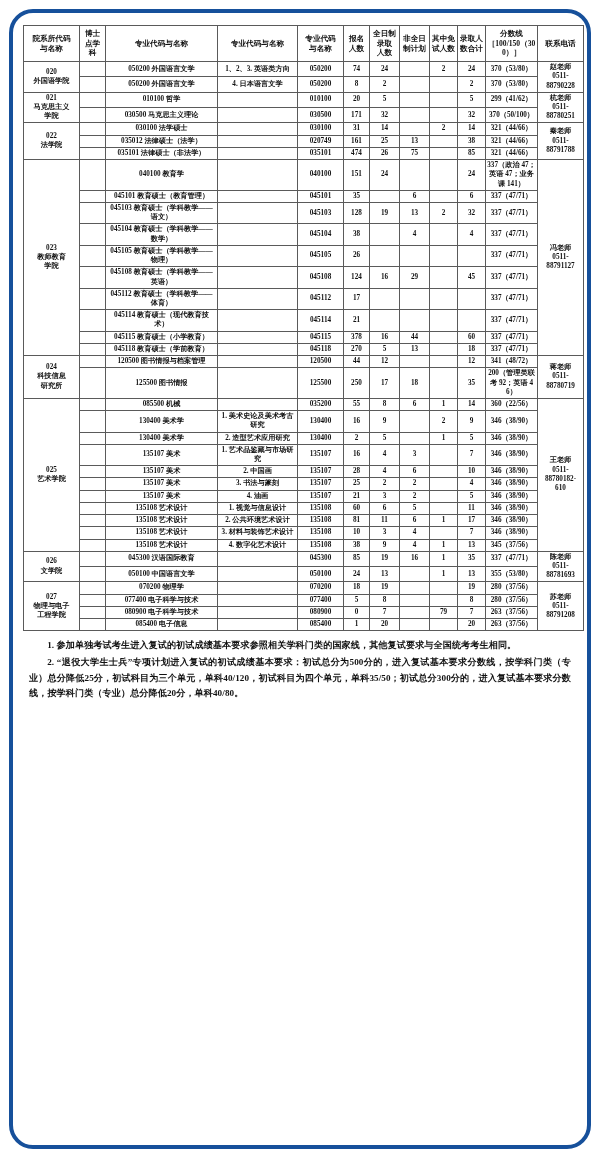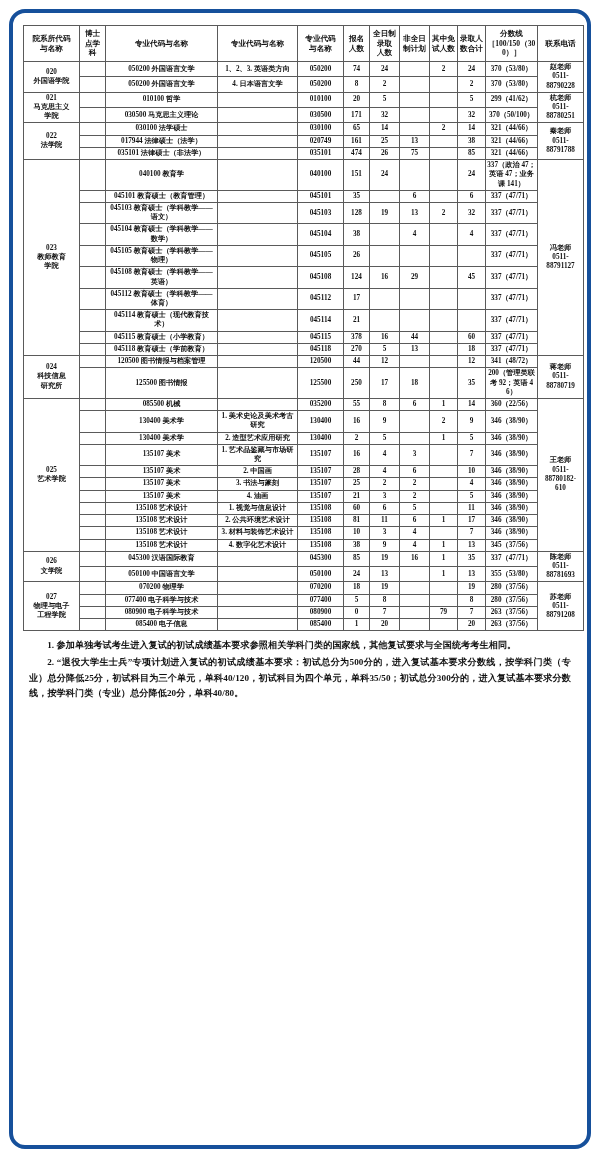--- a/index.html
+++ b/index.html
@@ -9,21 +9,21 @@
     font-family:"Liberation Serif","DejaVu Serif",serif;
     color:#111111;
     overflow:hidden;
   }
   #frame{
     position:absolute;
     left:9px;top:9px;
     width:582px;height:1140px;
     box-sizing:border-box;
     border:4px solid #16509b;
-    border-radius:16px;
+    border-radius:24px;
     background:#ffffff;
     padding:12px 10px 8px 10px;
   }
   table.grid{
     border-collapse:collapse;
     table-layout:fixed;
     width:560px;
     margin:0 auto;
   }
   table.grid th,table.grid td{
@@ -154,31 +154,31 @@
           <td class="nowrapnum"></td>
           <td class="nowrapnum">32</td>
           <td class="nowrapnum">370（50/100）</td>
         </tr>
         <tr>
           <td rowspan="3">022<br>法学院</td>
           <td></td>
           <td class="left">030100 法学硕士</td>
           <td class="left"></td>
           <td>030100</td>
-          <td class="nowrapnum">65</td>
+          <td class="nowrapnum">31</td>
           <td class="nowrapnum">14</td>
           <td class="nowrapnum"></td>
           <td class="nowrapnum">2</td>
           <td class="nowrapnum">14</td>
           <td class="nowrapnum">321（44/66）</td>
           <td rowspan="3">秦老师<br>0511-<br>88791788</td>
         </tr>
         <tr>
           <td></td>
-          <td class="left">017944 法律硕士（法学）</td>
+          <td class="left">035012 法律硕士（法学）</td>
           <td class="left"></td>
           <td>020749</td>
           <td class="nowrapnum">161</td>
           <td class="nowrapnum">25</td>
           <td class="nowrapnum">13</td>
           <td class="nowrapnum"></td>
           <td class="nowrapnum">38</td>
           <td class="nowrapnum">321（44/66）</td>
         </tr>
         <tr>

